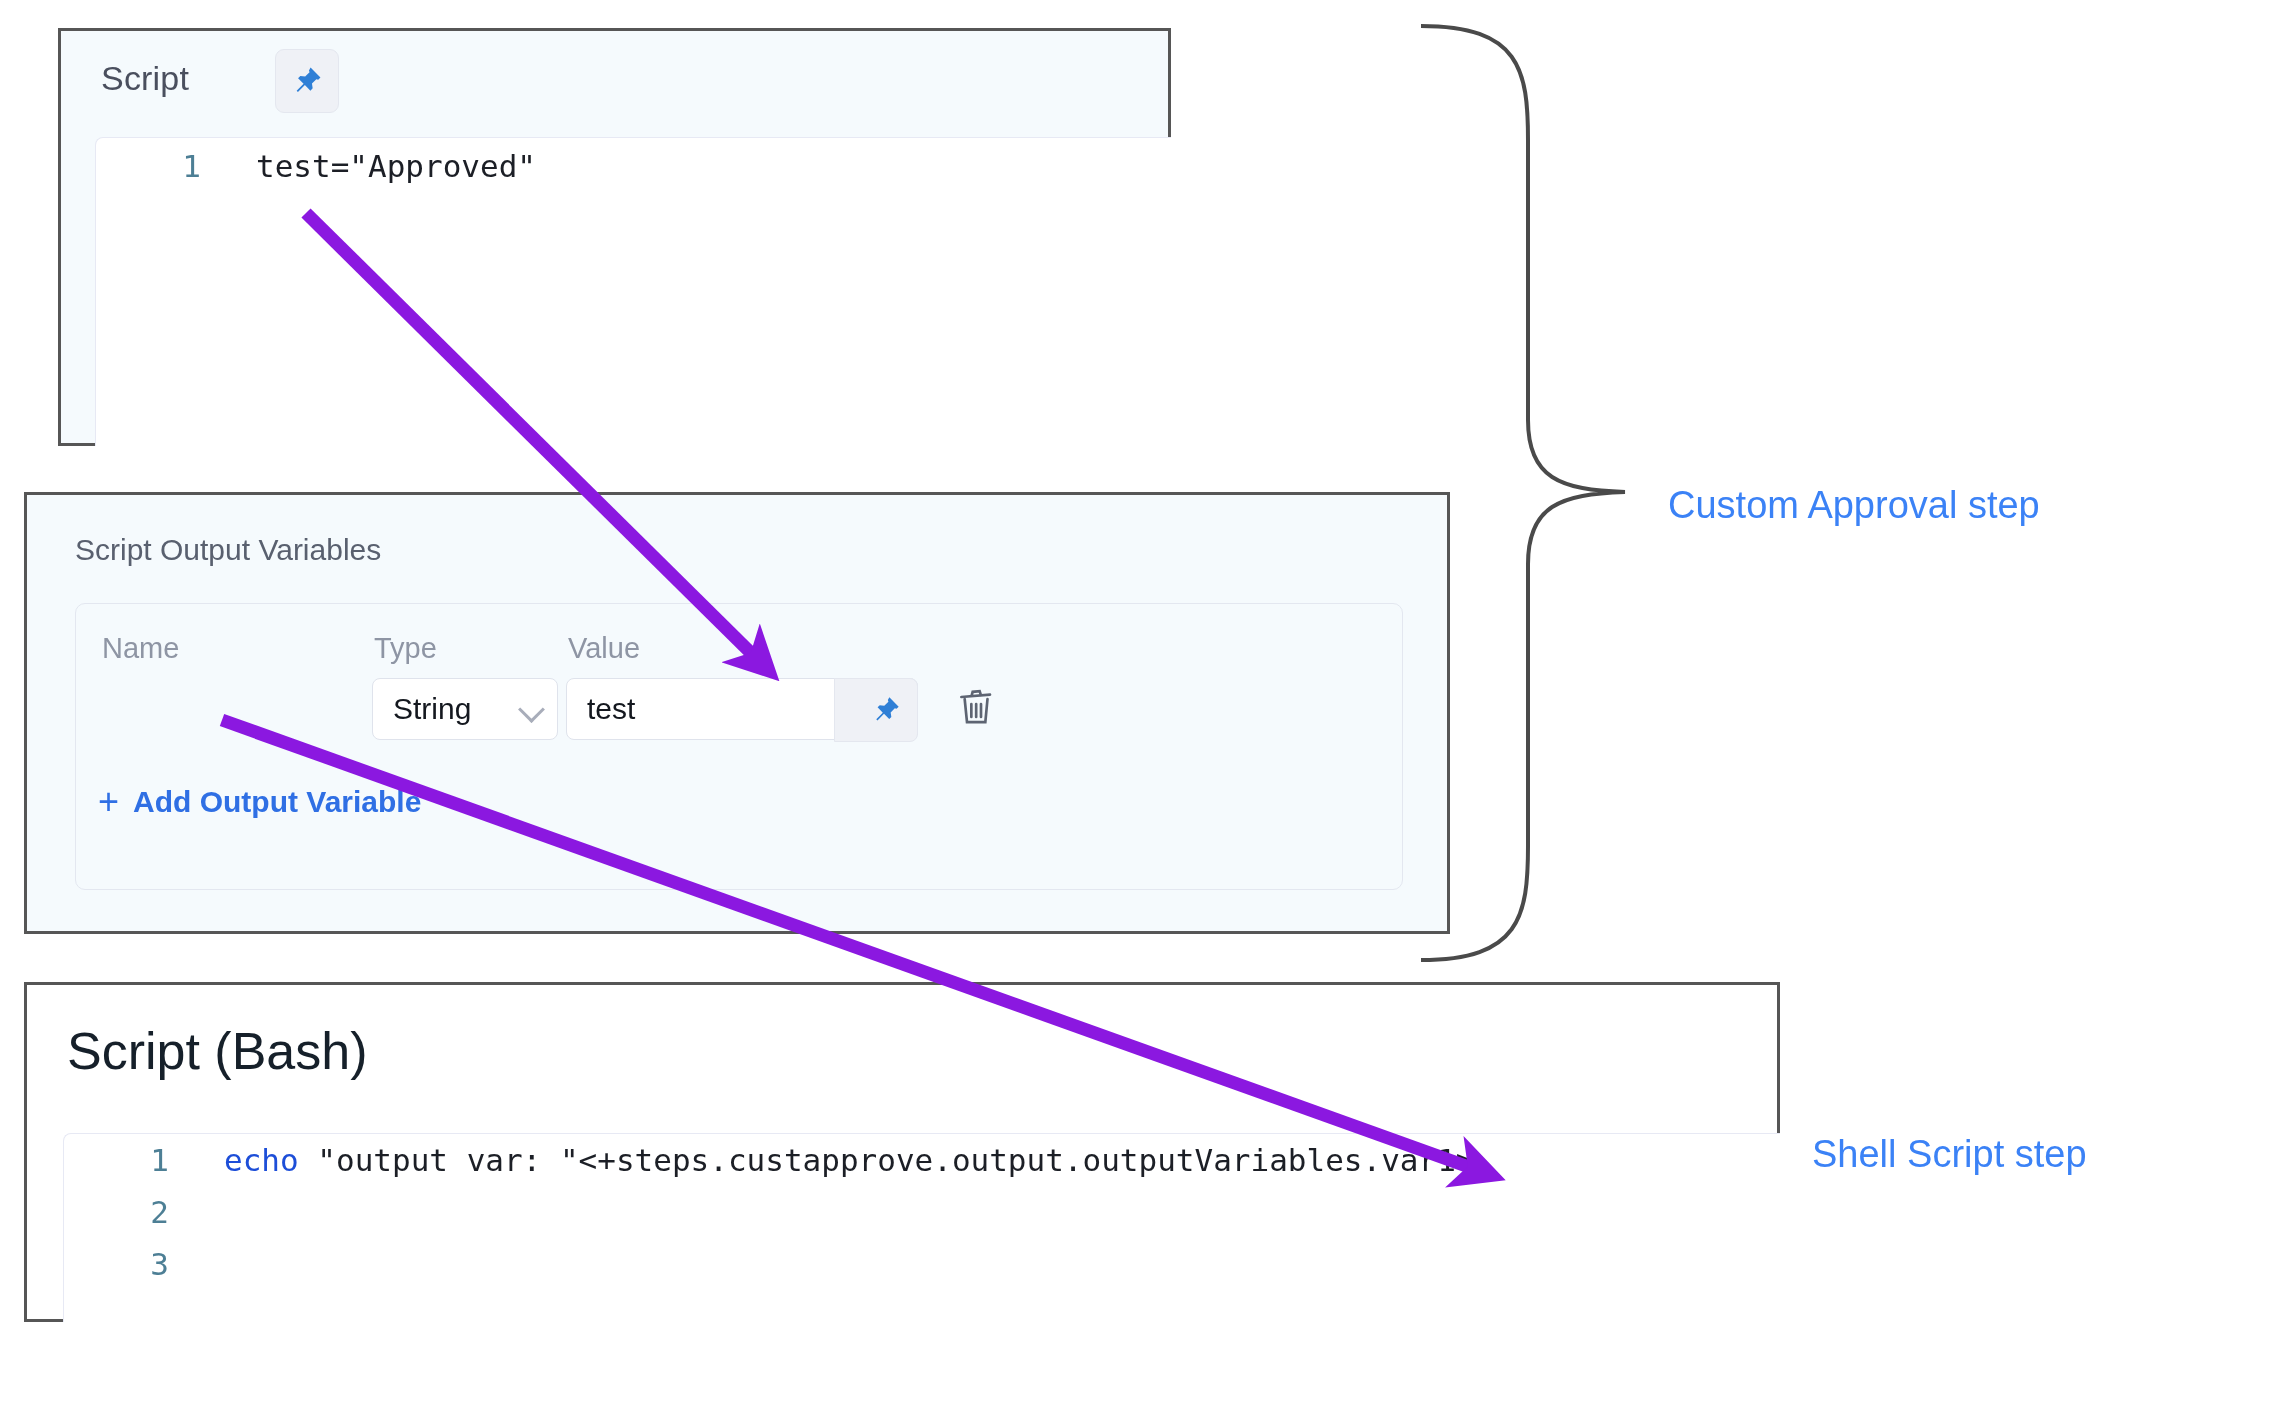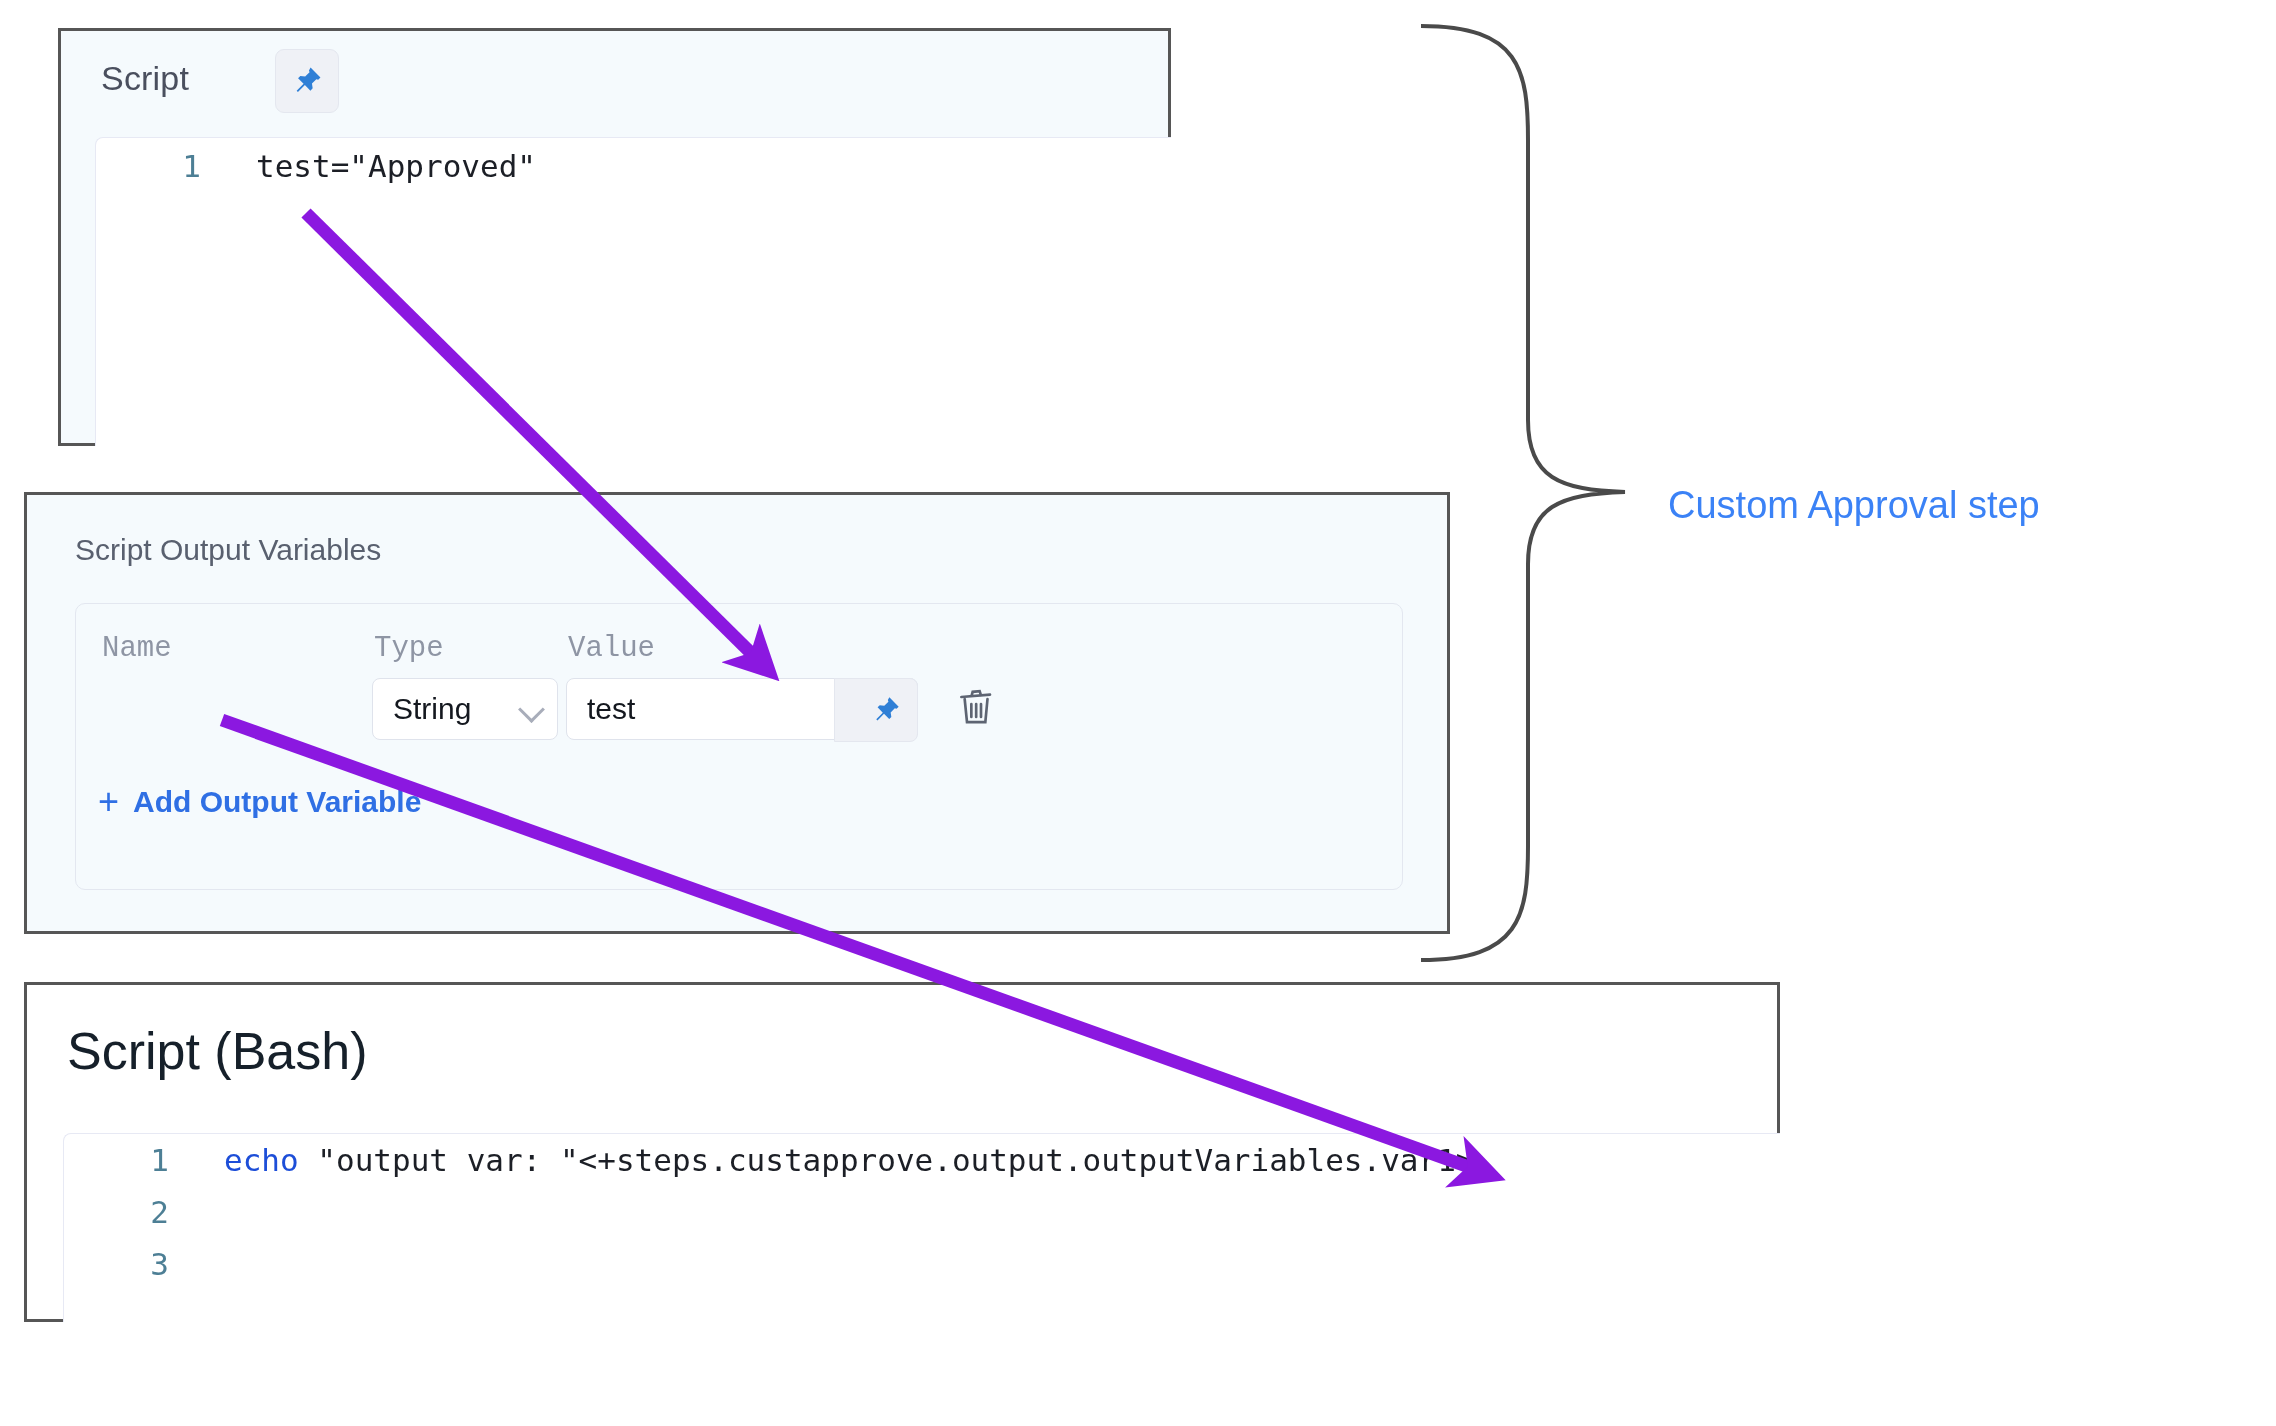--- a/index.html
+++ b/index.html
@@ -27,21 +27,21 @@
       font-family:"DejaVu Sans Mono", monospace;font-size:31px;}
   .code-txt{padding-left:55px;font-family:"DejaVu Sans Mono", monospace;font-size:31px;
             color:#1c1f26;white-space:pre;}
   .kw-echo{color:#1d4ed8;}
 
   
   #sov-panel{left:24px;top:492px;width:1426px;height:442px;background:#f5fafd;}
   #sov-title{position:absolute;left:48px;top:38px;font-size:30px;color:#59606f;}
   #sov-card{position:absolute;left:48px;top:108px;width:1326px;height:285px;
             border:1px solid #e3e7f0;border-radius:10px;background:transparent;}
-  .col-head{position:absolute;top:28px;font-size:29px;color:#8e95a4;font-family:Liberation Mono, monospace;}
+  .col-head{position:absolute;top:28px;font-size:29px;color:#8e95a4;}
   #h-name{left:26px;}
   #h-type{left:298px;}
   #h-value{left:492px;}
   .field{position:absolute;top:74px;height:62px;background:#ffffff;
          border:1px solid #dfe3ec;border-radius:8px;box-sizing:border-box;
          display:flex;align-items:center;}
   .field span{font-size:30px;color:#14181f;padding-left:20px;}
   #f-name{left:22px;width:266px;}
   #f-type{left:296px;width:186px;}
   #f-type .chev{position:absolute;right:16px;top:21px;width:16px;height:16px;
@@ -150,20 +150,21 @@
         <div class="code-txt"></div>
       </div>
       <div class="code-line">
         <div class="ln">3</div>
         <div class="code-txt"></div>
       </div>
     </div>
   </div>
 
   <div class="annot" id="lbl-custom">Custom Approval step</div>
+  <div class="annot" id="lbl-shell">Shell Script step</div>
 
   <svg id="overlay" viewBox="0 0 2276 1426">
     <defs>
       <marker id="arrowhead" markerWidth="4.2" markerHeight="4.2" refX="2.1" refY="2.1" orient="auto">
         <path d="M0,0 L4.2,2.1 L0,4.2 L1.1,2.1 z" fill="#8B18E0"></path>
       </marker>
     </defs>
 
     <path d="M1421,26
              C1520,26 1528,70 1528,140

